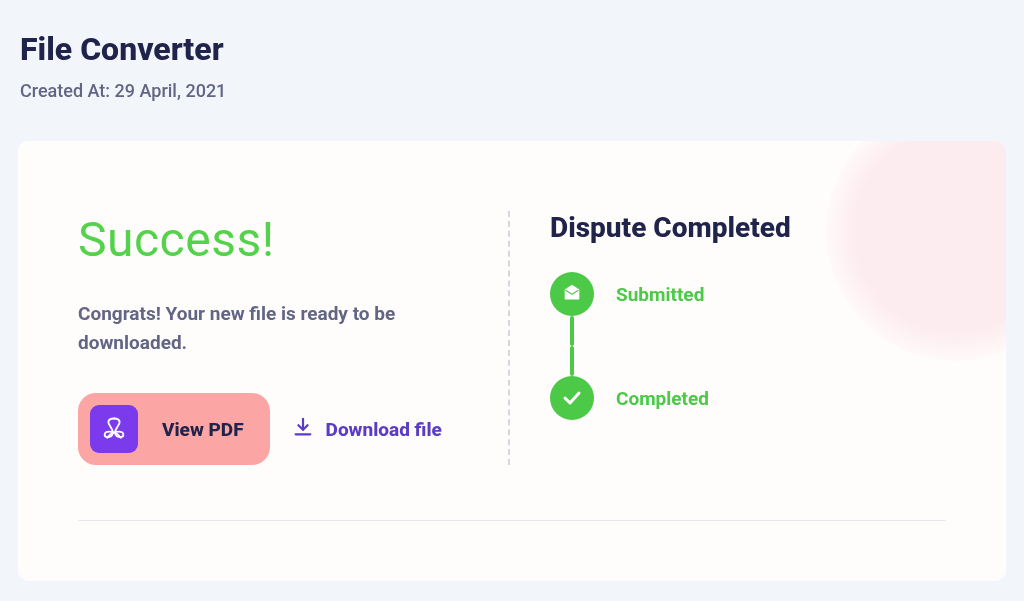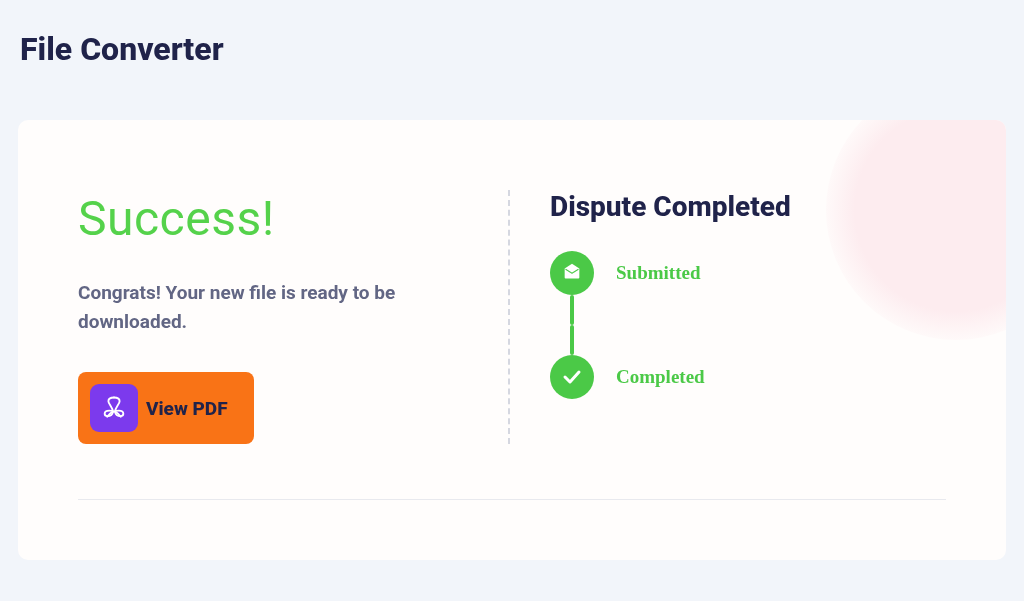--- a/index.html
+++ b/index.html
@@ -72,23 +72,23 @@
       margin-bottom: 36px;
     }
     .button-row {
       display: flex;
       align-items: center;
       gap: 22px;
     }
     .view-pdf-button {
       display: inline-flex;
       align-items: center;
-      gap: 8px;
-      background: #f97316;
-      border-radius: 8px;
+      gap: 24px;
+      background: #fca5a5;
+      border-radius: 18px;
       padding: 12px 26px 12px 12px;
       cursor: pointer;
     }
     .pdf-icon-box {
       width: 48px;
       height: 48px;
       background: #7c3aed;
       border-radius: 9px;
       display: flex;
       align-items: center;
@@ -129,21 +129,20 @@
       margin-bottom: 28px;
     }
     .progress-steps {
       display: flex;
       flex-direction: column;
     }
     .progress-step {
       display: flex;
       align-items: center;
       gap: 22px;
-      font-family: Liberation Serif, serif;
     }
     .step-icon {
       width: 44px;
       height: 44px;
       border-radius: 50%;
       background: #4bc947;
       display: flex;
       align-items: center;
       justify-content: center;
       flex-shrink: 0;
@@ -166,38 +165,51 @@
       margin-top: 55px;
       position: relative;
       z-index: 1;
     }
   </style>
 </head>
 <body>
 
 <div class="header">
   <h1 class="page-title">File Converter</h1>
+  <div class="page-subtitle">
+    <span>Created At: </span><span>29 April, 2021</span>
+  </div>
 </div>
 
 <div class="card">
   <div class="pink-blob"></div>
   <div class="content-row">
     <div class="left-col">
       <div class="success-heading">Success!</div>
       <div class="success-message">Congrats! Your new file is ready to be downloaded.</div>
       <div class="button-row">
         <div class="view-pdf-button">
           <div class="pdf-icon-box">
             <svg width="28" height="28" viewBox="0 0 24 24" fill="none" stroke="white" stroke-width="1.6" stroke-linecap="round" stroke-linejoin="round">
               <path d="M12 3 C 9 3 7.2 4.2 7.2 6.2 C 7.2 8.8 11 11.5 11 15 C 11 17.5 9 19 6.5 19 C 5.2 19 4 18.2 4 17 C 4 15.6 5.5 14.3 8 14.3 C 12 14.3 15.5 16 17.8 19.5"></path>
               <path d="M12 3 C 15 3 16.8 4.2 16.8 6.2 C 16.8 8.8 13 11.5 13 15 C 13 17.5 15 19 17.5 19 C 18.8 19 20 18.2 20 17 C 20 15.6 18.5 14.3 16 14.3 C 12 14.3 8.5 16 6.2 19.5"></path>
             </svg>
           </div>
           <span class="view-pdf-label">View PDF</span>
         </div>
+        <div class="download-button">
+          <span class="download-icon">
+            <svg width="22" height="22" viewBox="0 0 24 24" fill="none" stroke="currentColor" stroke-width="2.4" stroke-linecap="round" stroke-linejoin="round">
+              <line x1="12" y1="3" x2="12" y2="15"></line>
+              <polyline points="7 10 12 15 17 10"></polyline>
+              <line x1="4" y1="20" x2="20" y2="20"></line>
+            </svg>
+          </span>
+          <span class="download-label">Download file</span>
+        </div>
       </div>
     </div>
 
     <div class="divider"></div>
 
     <div class="right-col">
       <div class="progress-title">Dispute Completed</div>
       <div class="progress-steps">
 
         <div class="progress-step">

